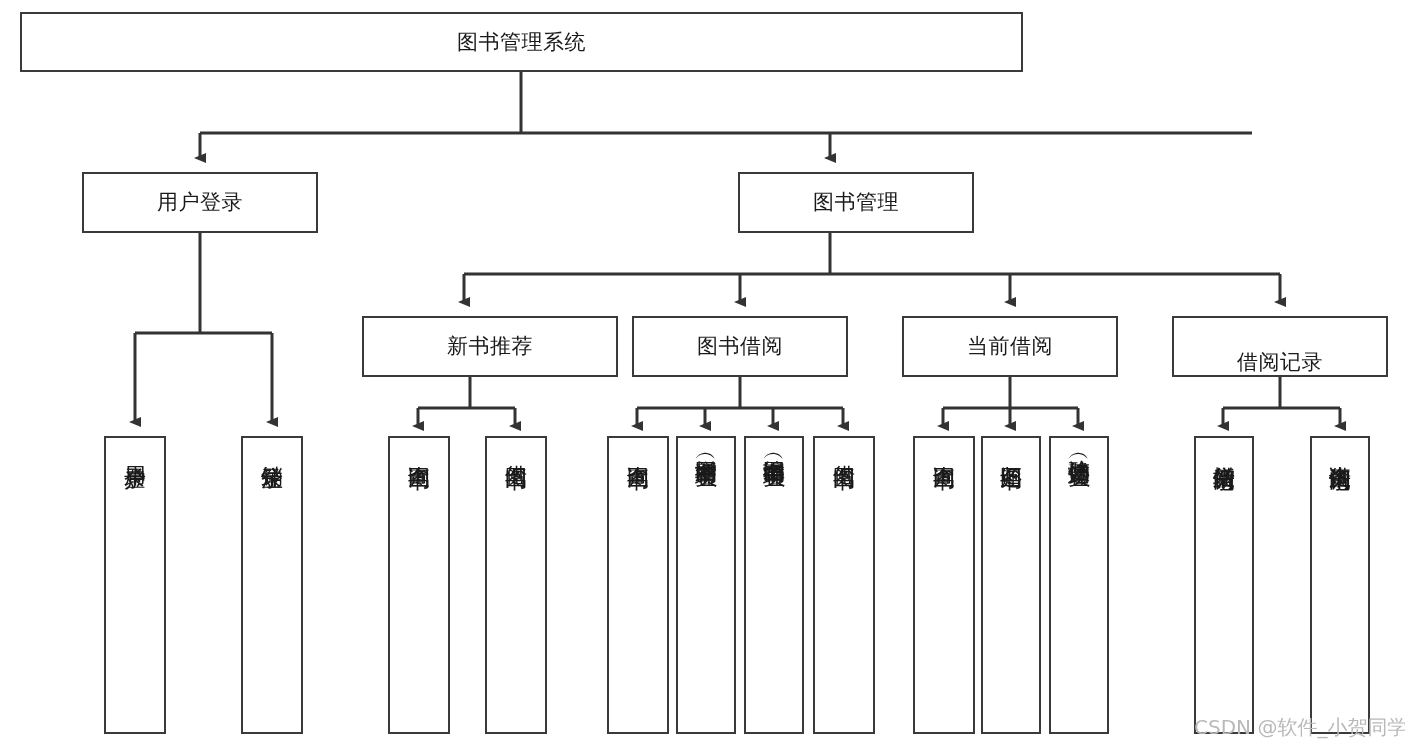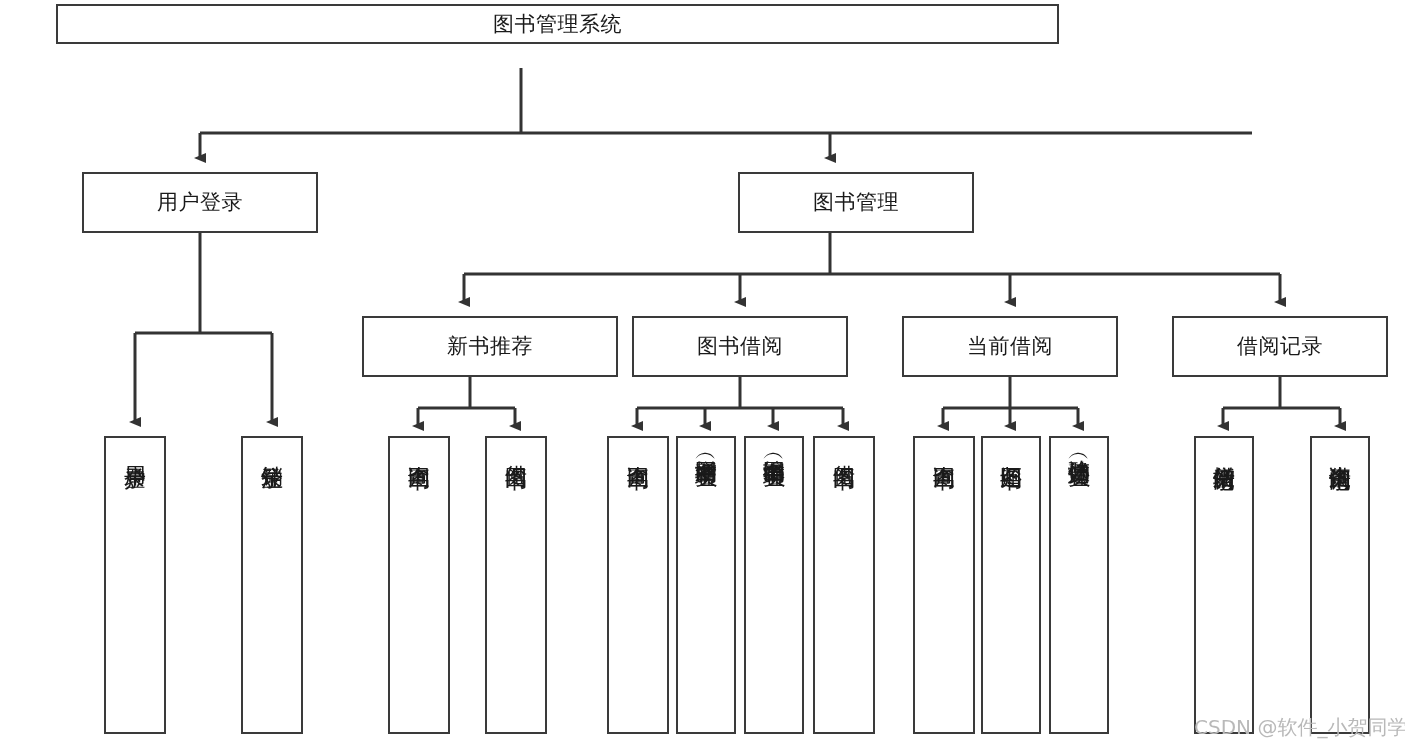--- a/index.html
+++ b/index.html
@@ -122,21 +122,21 @@
       <path d="M1010,408 L1010,426" marker-end="url(#arrow)"></path>
       <path d="M1078,408 L1078,426" marker-end="url(#arrow)"></path>
 
       <path d="M1280,377 L1280,408"></path>
       <path d="M1223,408 L1340,408"></path>
       <path d="M1223,408 L1223,426" marker-end="url(#arrow)"></path>
       <path d="M1340,408 L1340,426" marker-end="url(#arrow)"></path>
     </g>
   </svg>
 
-  <div class="node root horiz" style="left:20px; top:4px; width:1003px; height:40px;margin-left:36px;">
+  <div class="node root horiz" style="left:20px; top:12px; width:1003px; height:60px;">
     <span class="label">图书管理系统</span>
   </div>
 
   <div class="node horiz" style="left:82px; top:172px; width:236px; height:61px;">
     <span class="label">用户登录</span>
   </div>
 
   <div class="node horiz" style="left:712px; top:172px; width:236px; height:61px;margin-left:26px;">
     <span class="label">图书管理</span>
   </div>
@@ -146,21 +146,21 @@
   </div>
 
   <div class="node horiz" style="left:632px; top:316px; width:216px; height:61px;justify-content:center;">
     <span class="label">图书借阅</span>
   </div>
 
   <div class="node horiz" style="left:902px; top:316px; width:216px; height:61px;">
     <span class="label">当前借阅</span>
   </div>
 
-  <div class="node horiz" style="left:1172px; top:316px; width:216px; height:61px;">
+  <div class="node horiz" style="left:1172px; top:316px; width:216px; height:61px;align-items:flex-end;">
     <span class="label">借阅记录</span>
   </div>
 
   <div class="node leaf" style="left:104px; top:436px; width:62px; height:298px;">
     <span class="label">用户登录</span>
   </div>
 
   <div class="node leaf" style="left:241px; top:436px; width:62px; height:298px;">
     <span class="label">注销登录</span>
   </div>

